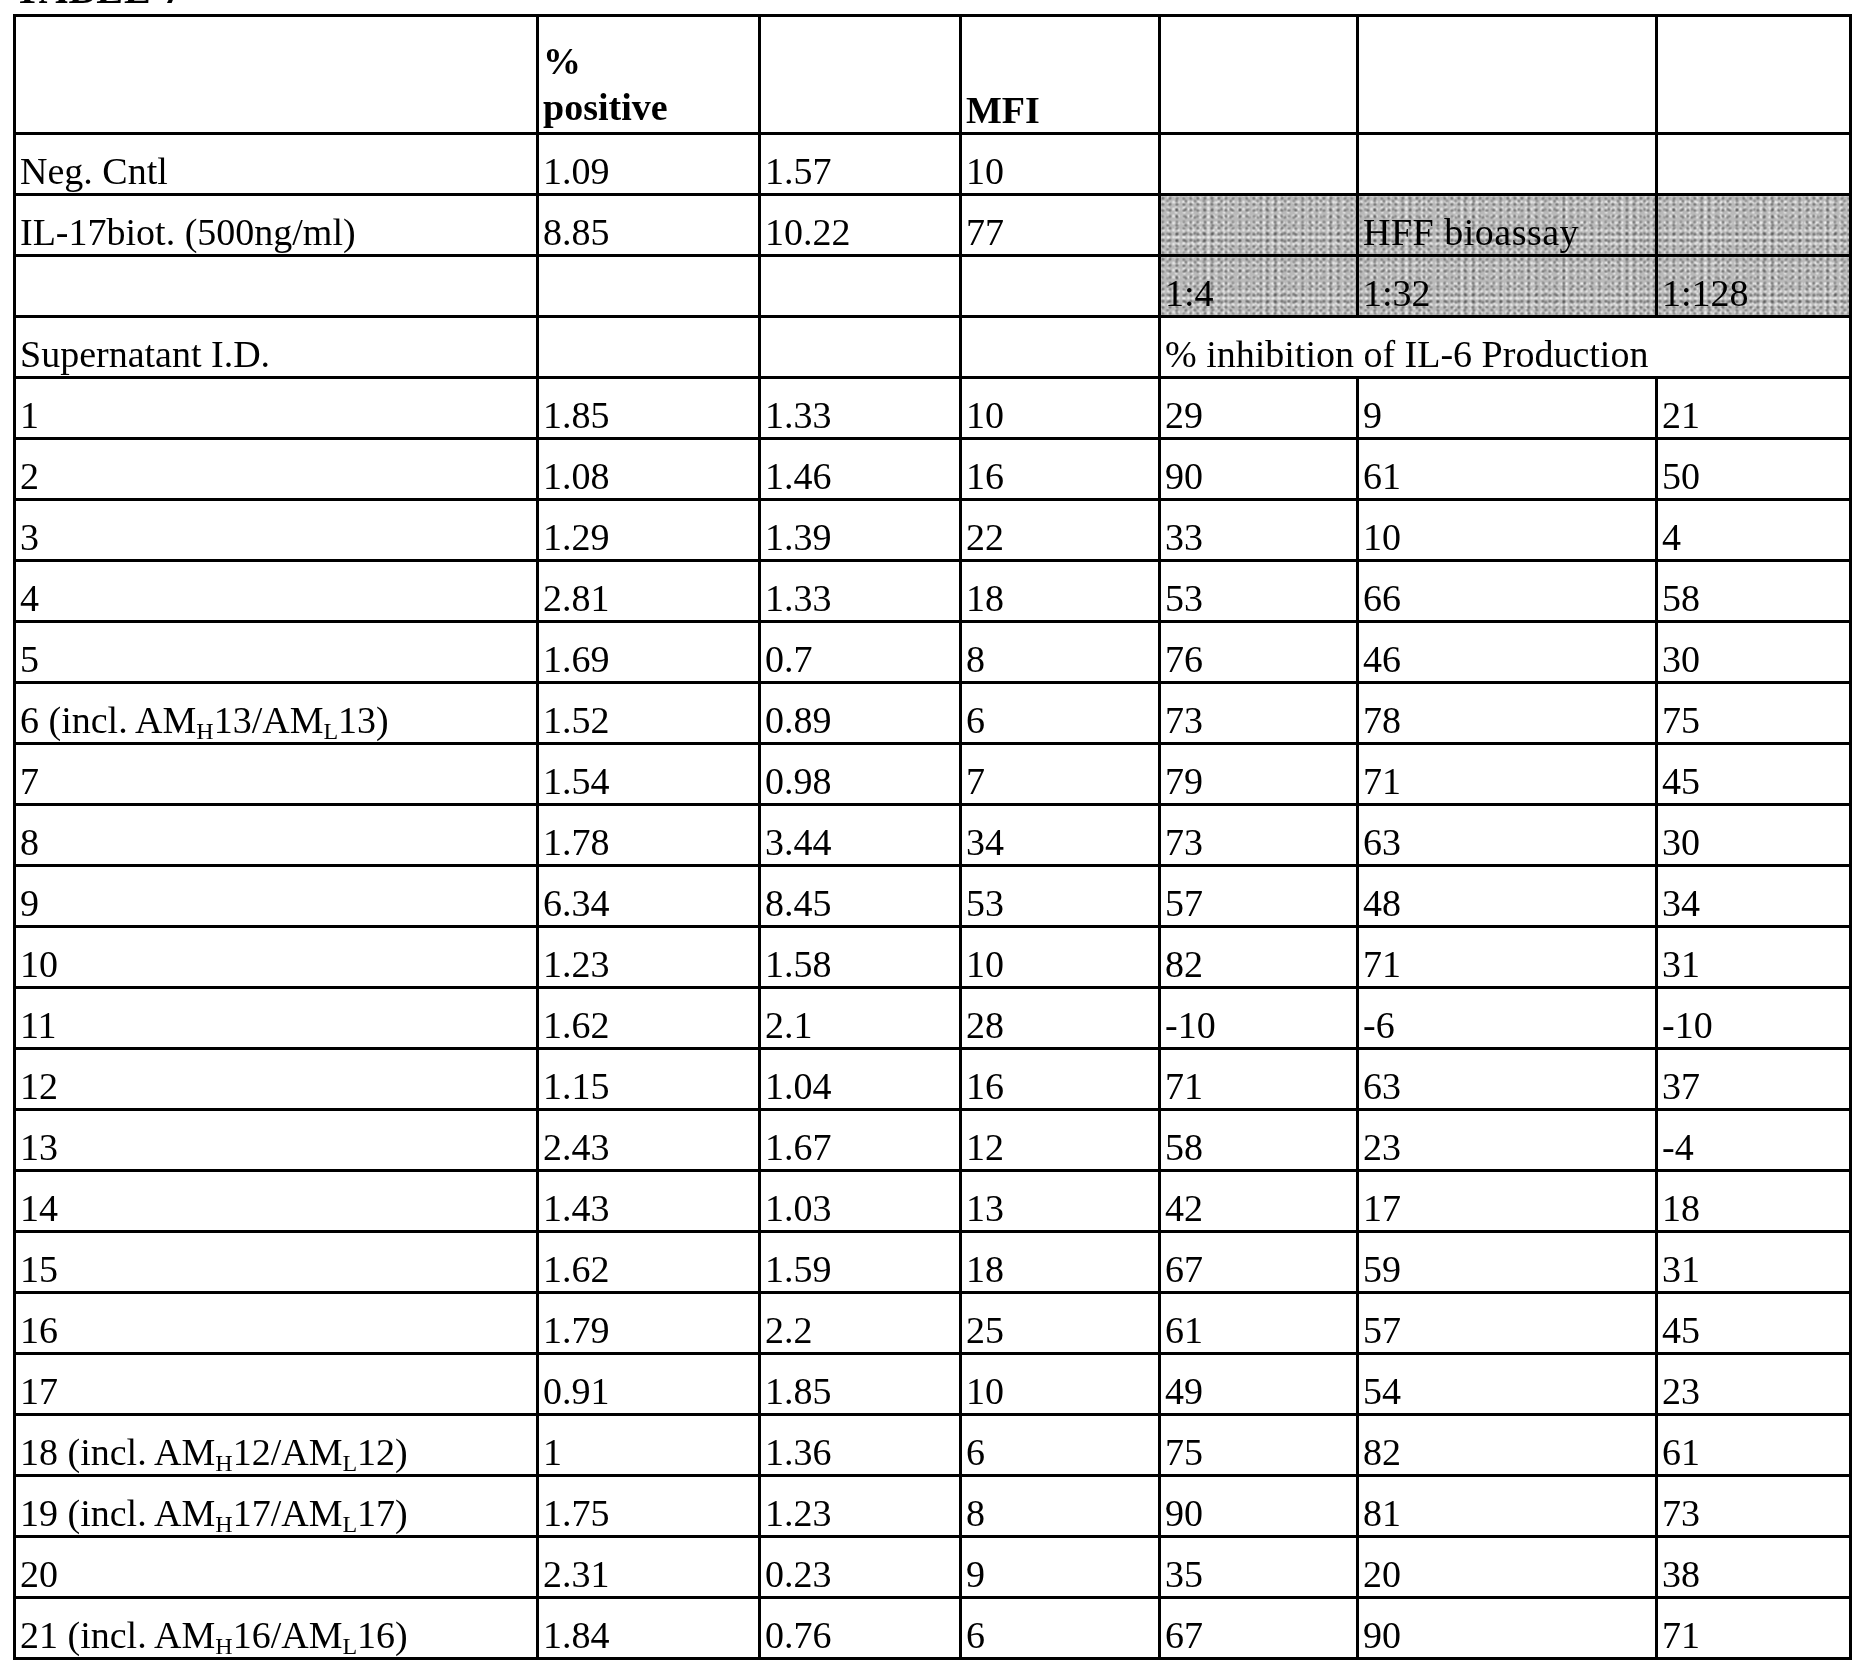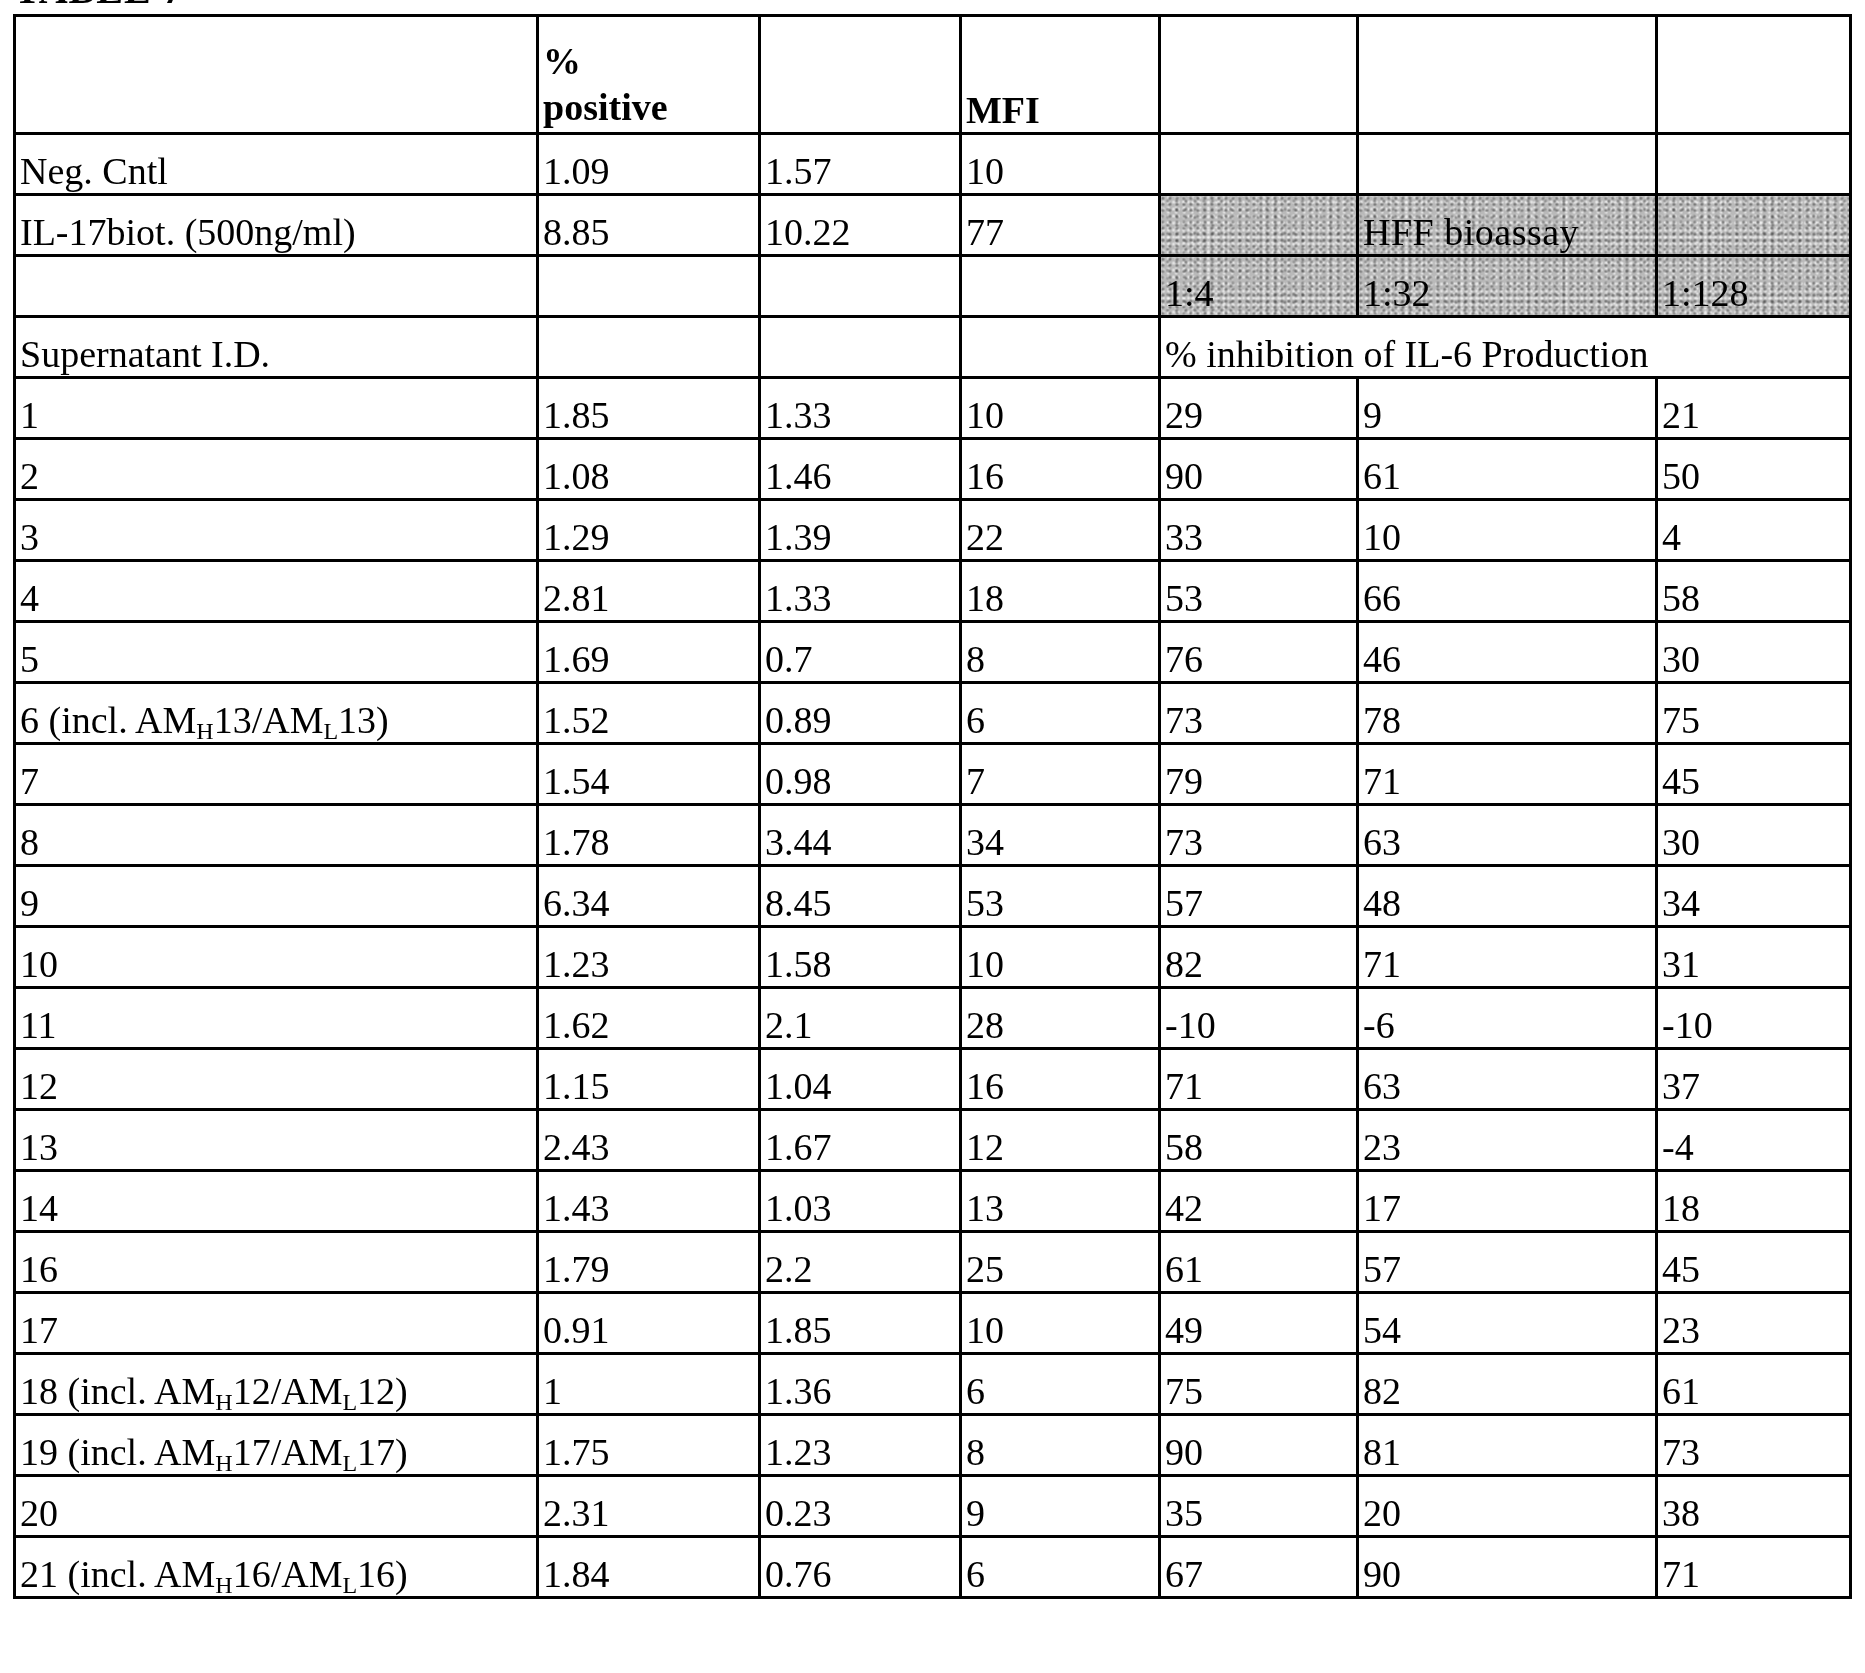--- a/index.html
+++ b/index.html
@@ -252,20 +252,29 @@
       <tr>
         <td><span>14</span></td>
         <td>1.43</td>
         <td>1.03</td>
         <td>13</td>
         <td>42</td>
         <td>17</td>
         <td>18</td>
       </tr>
       <tr>
+        <td><span>15</span></td>
+        <td>1.62</td>
+        <td>1.59</td>
+        <td>18</td>
+        <td>67</td>
+        <td>59</td>
+        <td>31</td>
+      </tr>
+      <tr>
         <td><span>16</span></td>
         <td>1.79</td>
         <td>2.2</td>
         <td>25</td>
         <td>61</td>
         <td>57</td>
         <td>45</td>
       </tr>
       <tr>
         <td><span>17</span></td>

